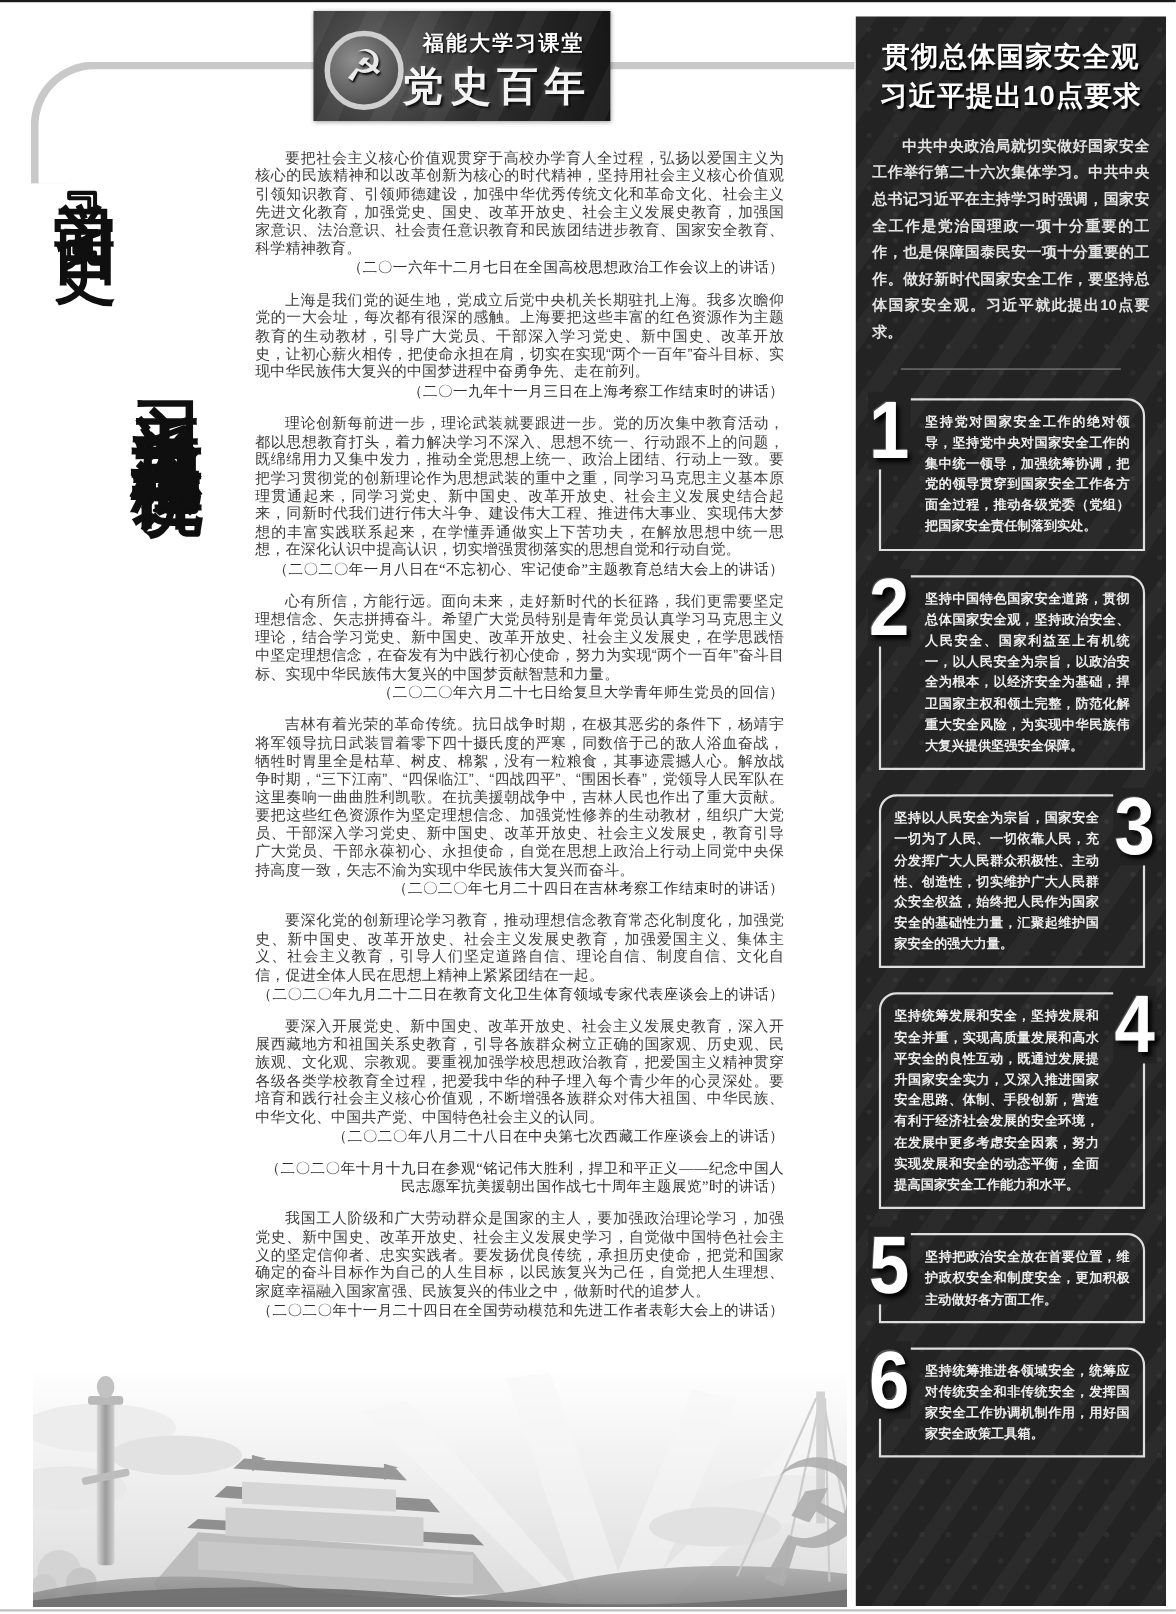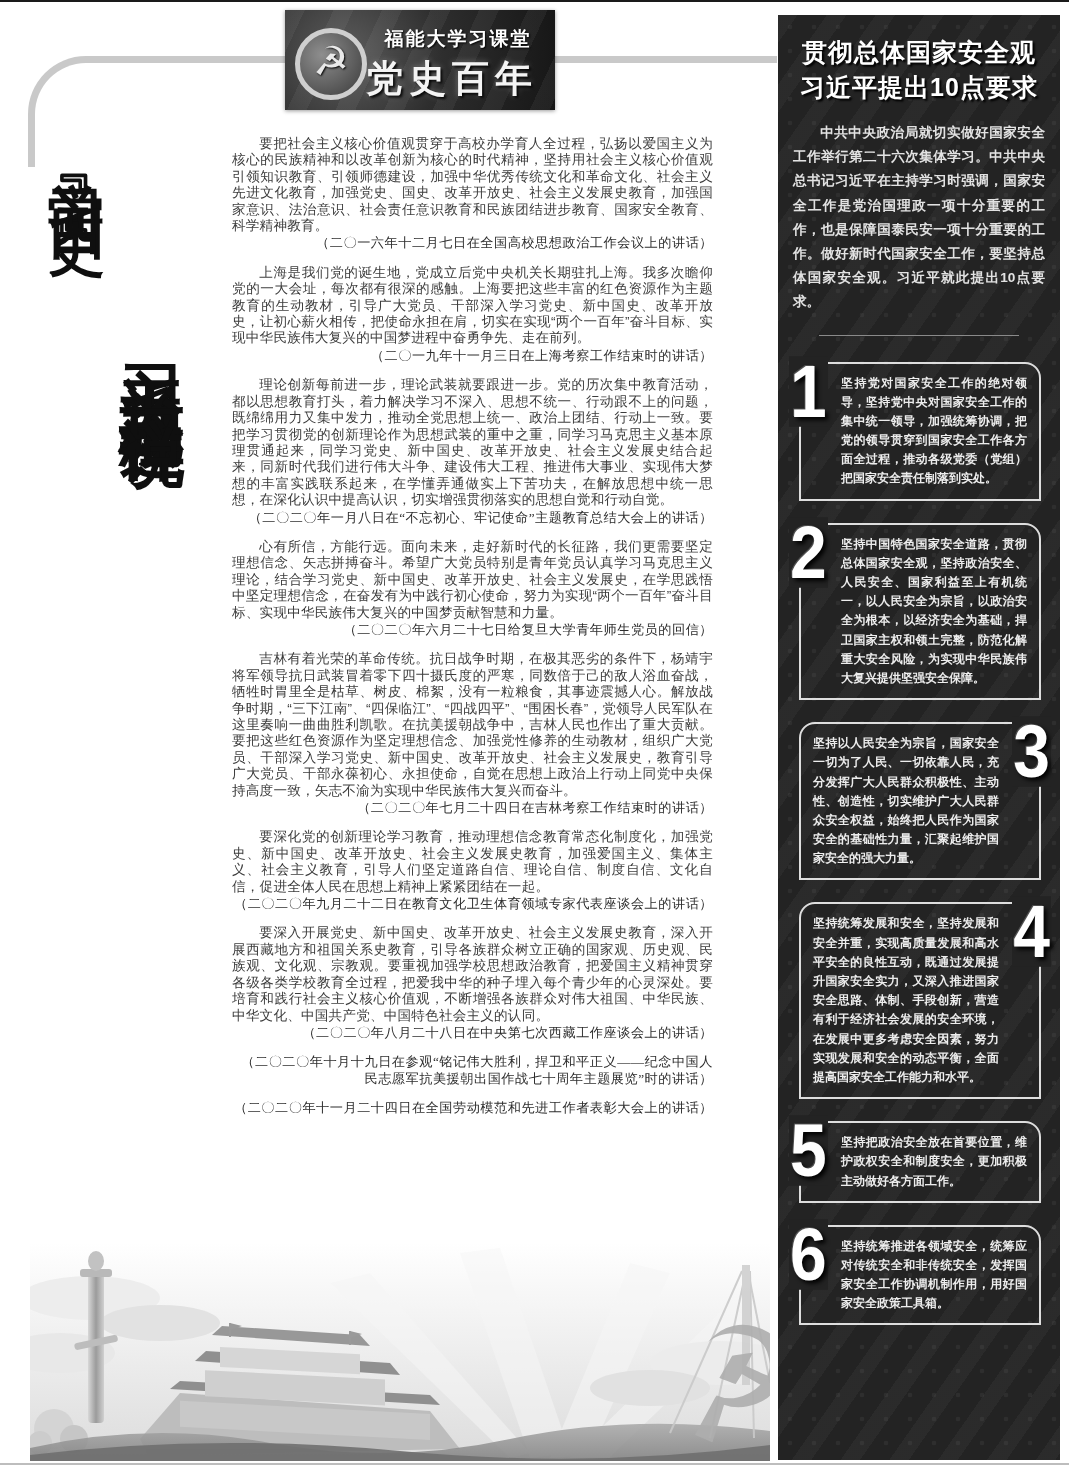--- a/index.html
+++ b/index.html
@@ -235,20 +235,21 @@
   <div class="quote">
     <p class="q-text">要深入开展党史、新中国史、改革开放史、社会主义发展史教育，深入开展西藏地方和祖国关系史教育，引导各族群众树立正确的国家观、历史观、民族观、文化观、宗教观。要重视加强学校思想政治教育，把爱国主义精神贯穿各级各类学校教育全过程，把爱我中华的种子埋入每个青少年的心灵深处。要培育和践行社会主义核心价值观，不断增强各族群众对伟大祖国、中华民族、中华文化、中国共产党、中国特色社会主义的认同。</p>
     <p class="q-src">（二〇二〇年八月二十八日在中央第七次西藏工作座谈会上的讲话）</p>
   </div>
 
   <div class="quote">
     <p class="q-src">（二〇二〇年十月十九日在参观“铭记伟大胜利，捍卫和平正义——纪念中国人民志愿军抗美援朝出国作战七十周年主题展览”时的讲话）</p>
   </div>
 
   <div class="quote">
+    <p class="q-text">我国工人阶级和广大劳动群众是国家的主人，要加强政治理论学习，加强党史、新中国史、改革开放史、社会主义发展史学习，自觉做中国特色社会主义的坚定信仰者、忠实实践者。要发扬优良传统，承担历史使命，把党和国家确定的奋斗目标作为自己的人生目标，以民族复兴为己任，自觉把人生理想、家庭幸福融入国家富强、民族复兴的伟业之中，做新时代的追梦人。</p>
     <p class="q-src">（二〇二〇年十一月二十四日在全国劳动模范和先进工作者表彰大会上的讲话）</p>
   </div>
 </div>
 
 <div class="sidebar">
   <div class="sb-title">
     <div>贯彻总体国家安全观</div>
     <div>习近平提出10点要求</div>
   </div>
   <div class="sb-intro">中共中央政治局就切实做好国家安全工作举行第二十六次集体学习。中共中央总书记习近平在主持学习时强调，国家安全工作是党治国理政一项十分重要的工作，也是保障国泰民安一项十分重要的工作。做好新时代国家安全工作，要坚持总体国家安全观。习近平就此提出10点要求。</div>

